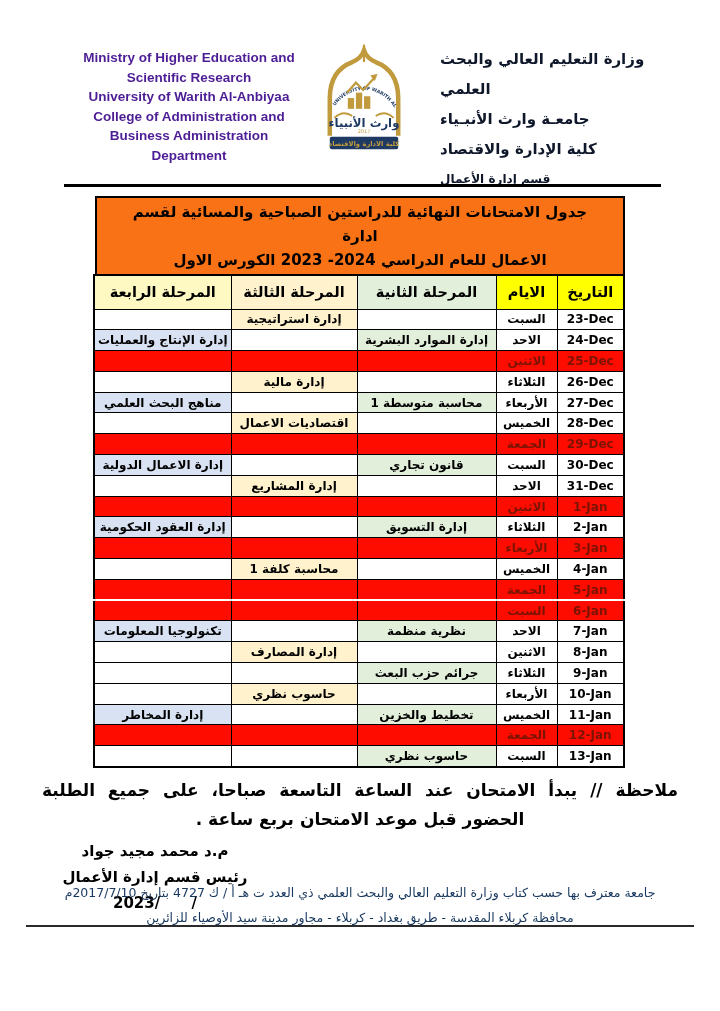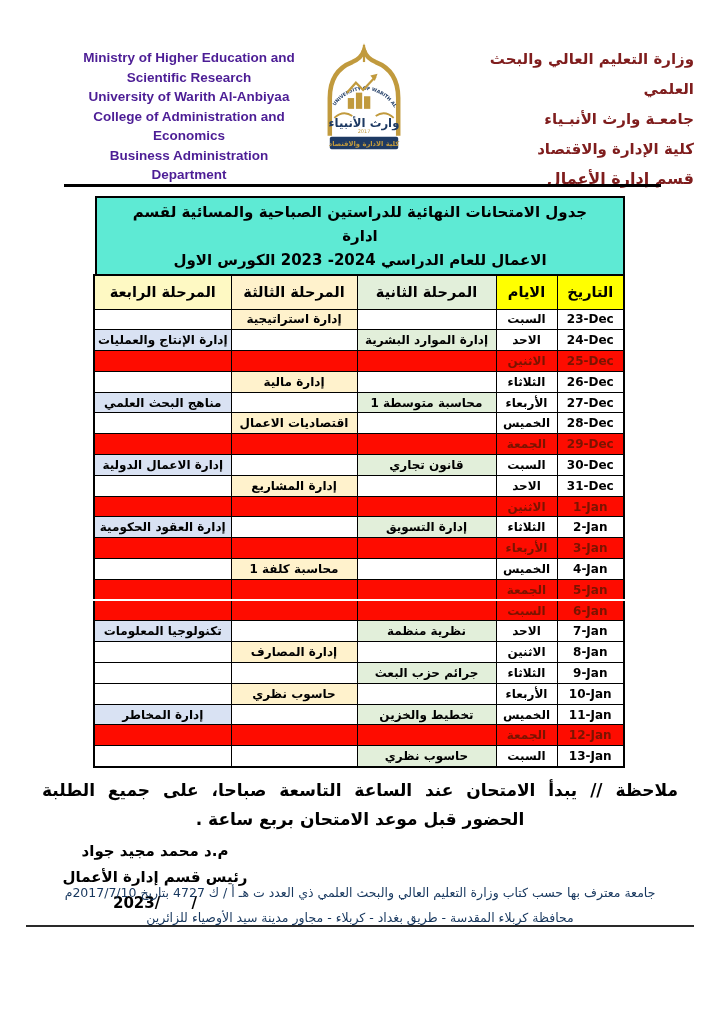--- a/index.html
+++ b/index.html
@@ -4,28 +4,28 @@
 <style>
   * { margin:0; padding:0; box-sizing:border-box; }
   body { background:#e8e8e8; font-family:"DejaVu Sans", sans-serif; }
   .page { position:relative; width:720px; height:1011px; background:#ffffff; margin:0 auto; overflow:hidden; }
 
   
   .header-en { position:absolute; left:36px; top:48px; width:306px; text-align:center;
                font-family:"Liberation Sans", sans-serif; font-weight:bold; font-size:13.5px;
                line-height:19.5px; color:#4c1d95; }
   .logo-wrap { position:absolute; left:310px; top:42px; width:108px; height:122px; }
-  .header-ar { position:absolute; left:440px; top:44px; width:254px; text-align:right;
-               direction:rtl; color:#7f1d1d; font-weight:bold; font-size:15px; line-height:30px; }
-  .header-ar .l4 { font-size:16px; }
+  .header-ar { position:absolute; left:440px; top:44px; width:254px; text-align:left;
+               direction:rtl; color:#0f172a; font-weight:bold; font-size:15px; line-height:30px; }
+  .header-ar .l4 { font-size:12px; }
   .rule { position:absolute; left:64px; top:184px; width:597px; height:2.5px; background:#000; }
 
   
   .schedule { position:absolute; left:95px; top:196px; width:530px; direction:rtl; }
-  .sched-title { background:#5eead4; border:2px solid #000; border-bottom:none; text-align:center;
+  .sched-title { background:#f97316; border:2px solid #000; border-bottom:none; text-align:center;
                  font-weight:bold; font-size:15px; line-height:24px; color:#000; padding:2px 16px; }
   table.sched { width:100%; border-collapse:collapse; direction:rtl; table-layout:fixed; }
   table.sched th, table.sched td { border:1px solid #000; text-align:center; vertical-align:middle;
                  overflow:hidden; white-space:nowrap; }
   table.sched { border:2px solid #000; }
   table.sched th { height:34px; font-size:14.5px; font-weight:bold; color:#000; }
   table.sched td { height:20.8px; font-size:12px; font-weight:bold; color:#000; padding:0 2px; }
   .h-date, .h-day { background:#ffff00; }
   .h-s2 { background:#e2efda; }
   .h-s3 { background:#fff2cc;margin-left:32px; }
@@ -51,21 +51,20 @@
 </head>
 <body>
 
 <div class="page">
 
   <div class="header-en">
     <div>Ministry of Higher Education and</div>
     <div>Scientific Research</div>
     <div>University of Warith Al-Anbiyaa</div>
     <div>College of Administration and</div>
-    <div>Economics</div>
     <div>Business Administration</div>
     <div>Department</div>
   </div>
 
   <div class="logo-wrap">
     <svg width="108" height="122" viewBox="0 0 120 135">
 
       <g>
         <line x1="60" y1="3" x2="60" y2="22" stroke="#c19a3d" stroke-width="2.5"></line>
         <path d="M60,5 l3,5 -3,5 -3,-5 z" fill="#c19a3d"></path>

